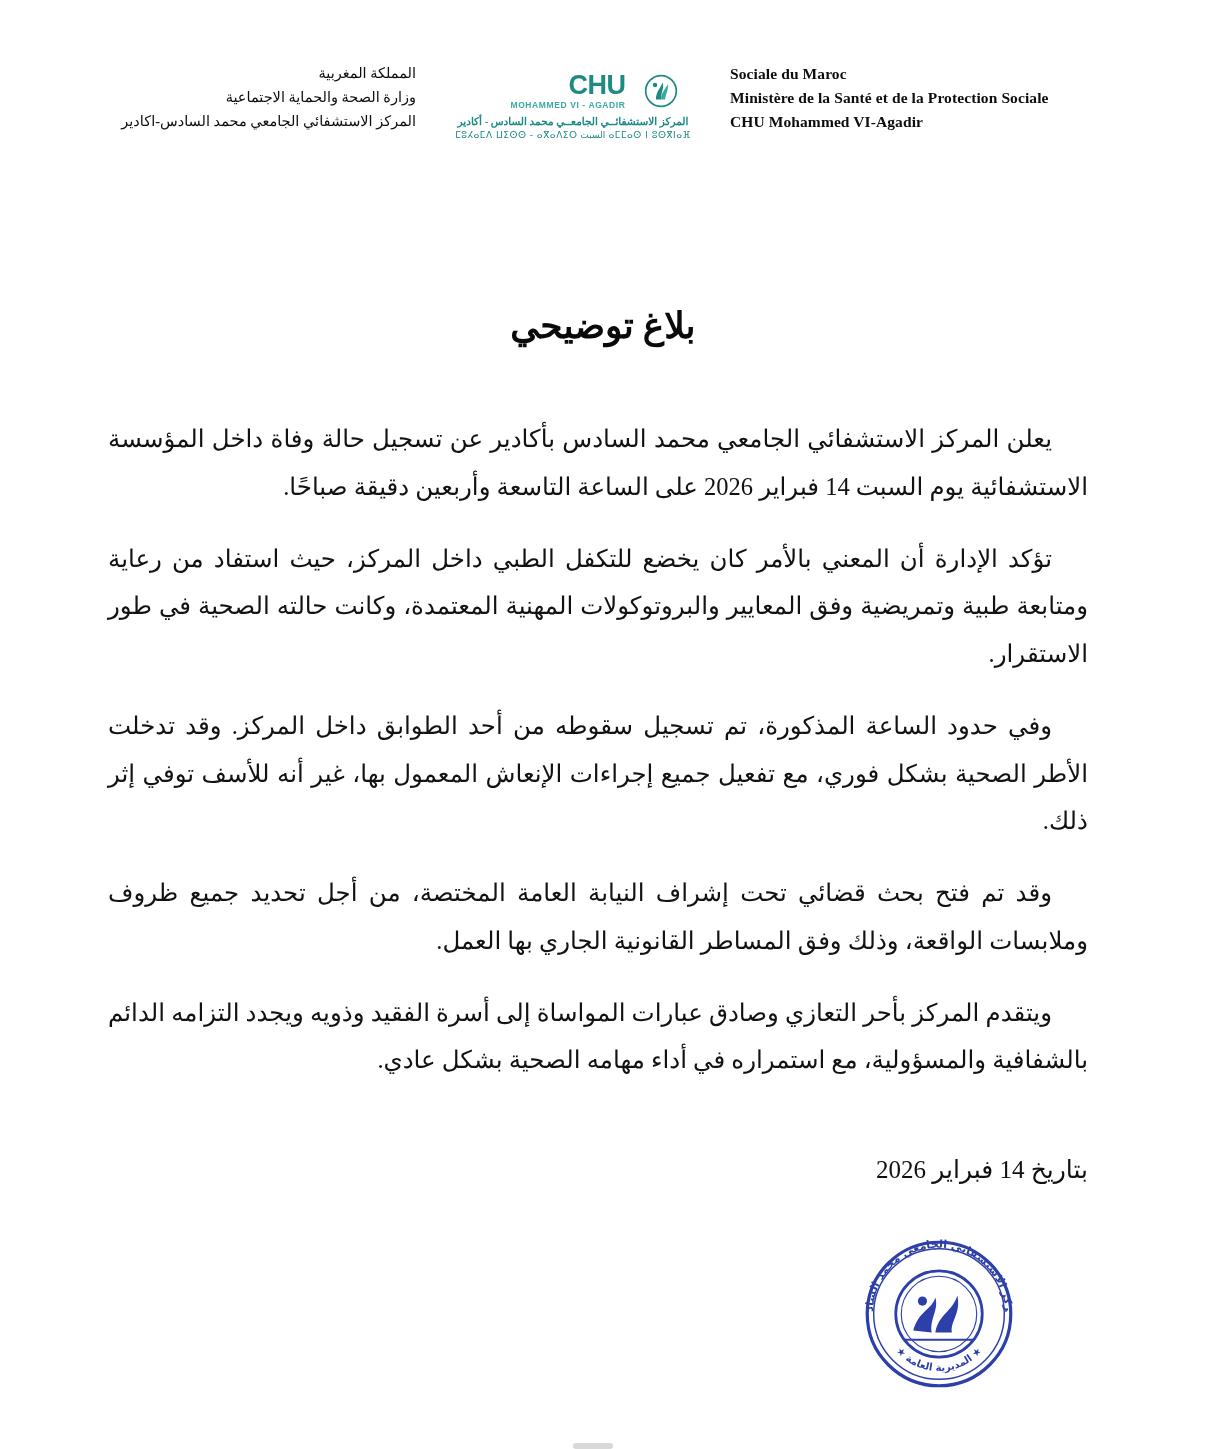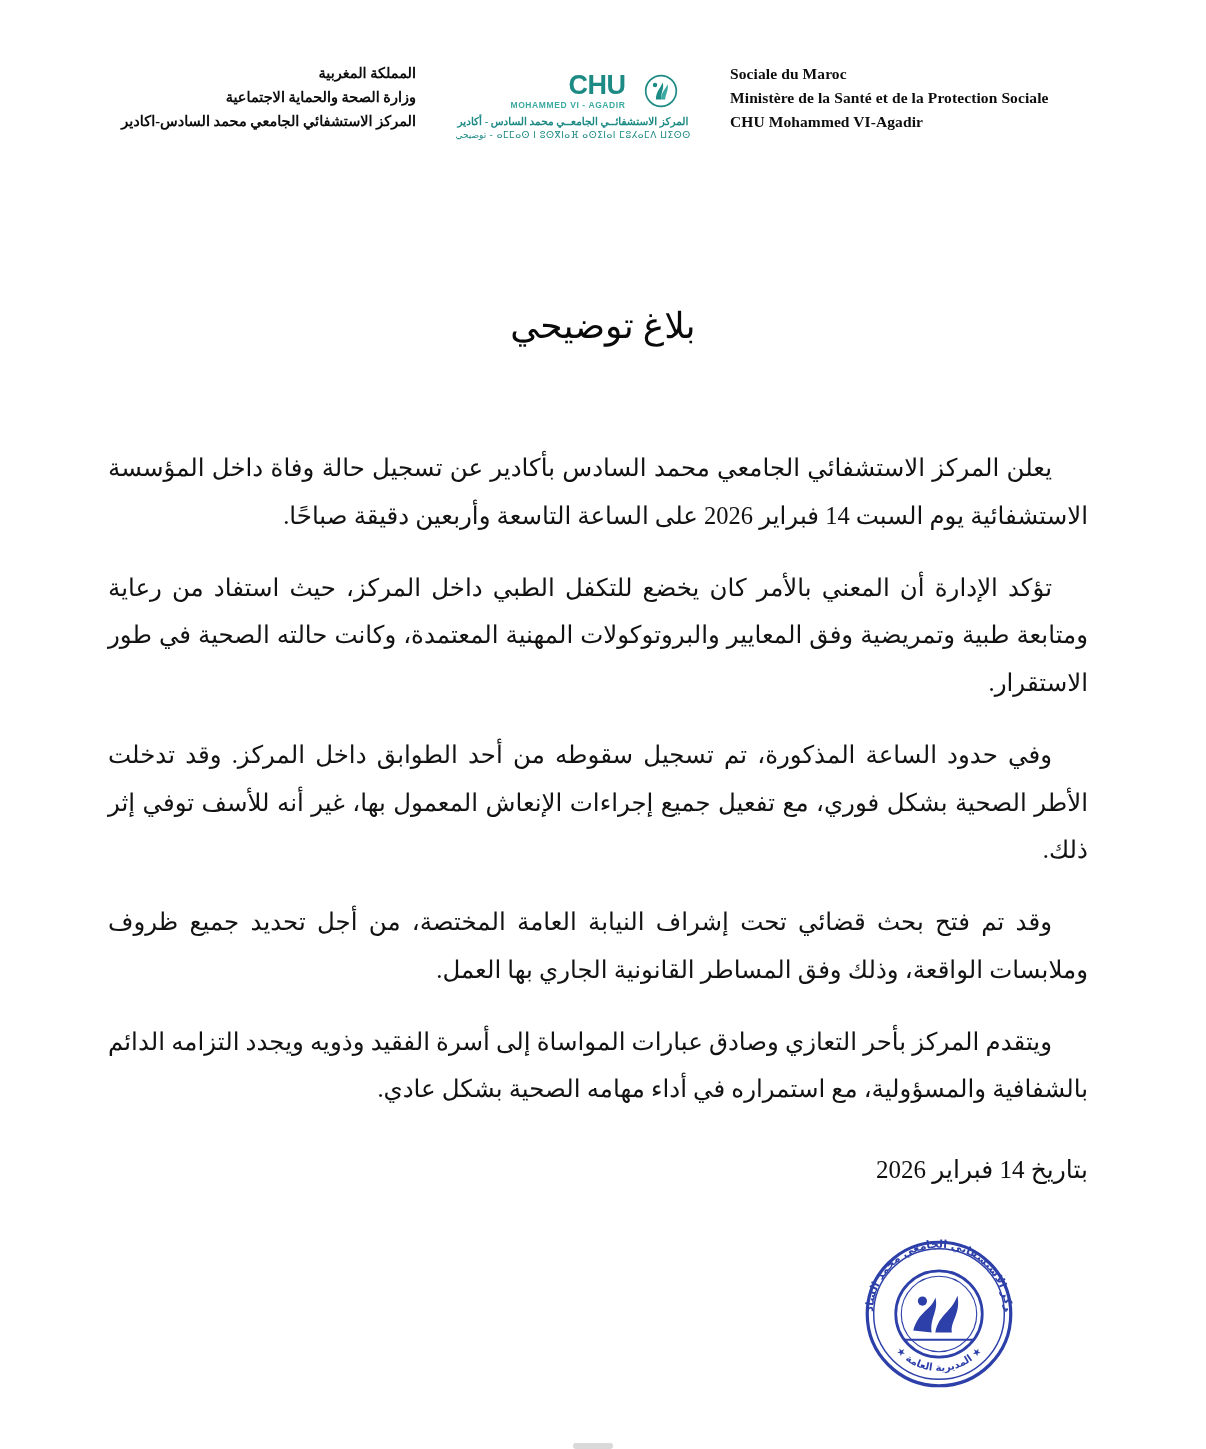--- a/index.html
+++ b/index.html
@@ -46,21 +46,21 @@
     line-height: 1.55;
     color: #0d0d0d;
     width: 390px;
     letter-spacing: 0.1px;
   }
 
   .header-ar {
     direction: rtl;
     text-align: right;
     font-family: "Liberation Serif", "DejaVu Serif", serif;
-    font-weight: bold;
+    font-weight: normal;
     font-size: 14.5px;
     line-height: 1.65;
     color: #0d0d0d;
     width: 330px;
   }
 
   
   .logo-block {
     width: 270px;
     display: flex;
@@ -120,30 +120,30 @@
   }
 
   
   .doc-title {
     position: absolute;
     top: 305px;
     left: 0;
     width: 1206px;
     text-align: center;
     font-family: "Liberation Serif", "DejaVu Serif", serif;
-    font-weight: normal;
+    font-weight: bold;
     font-size: 36px;
     color: #0a0a0a;
     letter-spacing: 0.5px;
   }
 
   
   .body-text {
     position: absolute;
-    top: 444px;
+    top: 415px;
     right: 118px;
     width: 980px;
     direction: rtl;
     text-align: justify;
     font-family: "Liberation Serif", "DejaVu Serif", serif;
     font-size: 24.5px;
     line-height: 1.95;
     color: #121212;
   }
   .body-text p {
@@ -217,21 +217,21 @@
             <path d="M14 30 C14 20 20 16 22 10 C24 17 20 21 20 30 Z" fill="#1d8a84"></path>
             <path d="M20 30 C20 22 25 18 28 12 C29 20 25 24 25 30 Z" fill="#3aa9a2"></path>
           </svg>
         </span>
         <span class="logo-text">
           <span class="logo-chu">CHU</span>
           <span class="logo-sub">MOHAMMED VI - AGADIR</span>
         </span>
       </div>
       <div class="logo-ar">المركز الاستشفائــي الجامعــي محمد السادس - أكادير</div>
-      <div class="logo-tif">ⴰⵎⵎⴰⵙ ⵏ ⵓⵙⴳⵏⴰⴼ ⴰⵙⵉⵏⴰⵏ ⵎⵓⵃⴰⵎⴷ ⵡⵉⵙⵙ - توضيحي</div>
+      <div class="logo-tif">ⴰⵎⵎⴰⵙ ⵏ ⵓⵙⴳⵏⴰⴼ السبت ⵎⵓⵃⴰⵎⴷ ⵡⵉⵙⵙ - ⴰⴳⴰⴷⵉⵔ</div>
     </div>
 
     <div class="header-ar">
       <div>المملكة المغربية</div>
       <div>وزارة الصحة والحماية الاجتماعية</div>
       <div>المركز الاستشفائي الجامعي محمد السادس-اكادير</div>
     </div>
   </div>
 
   <div class="doc-title">بلاغ توضيحي</div>

